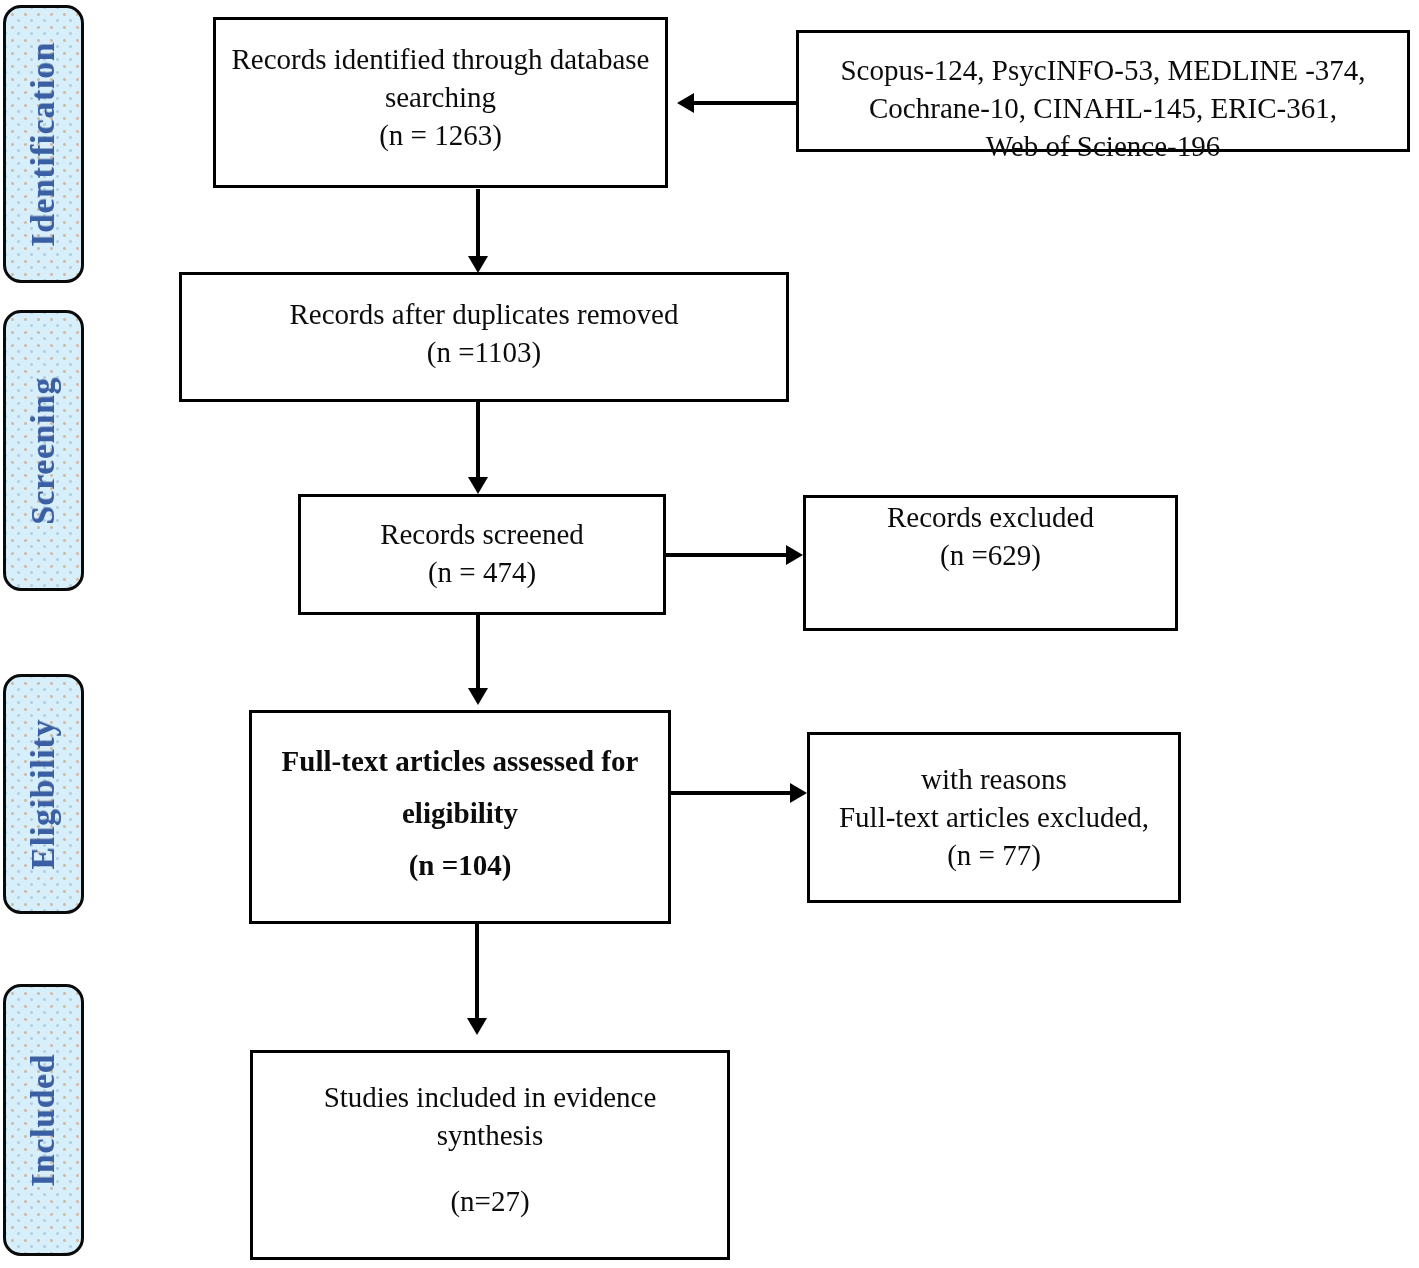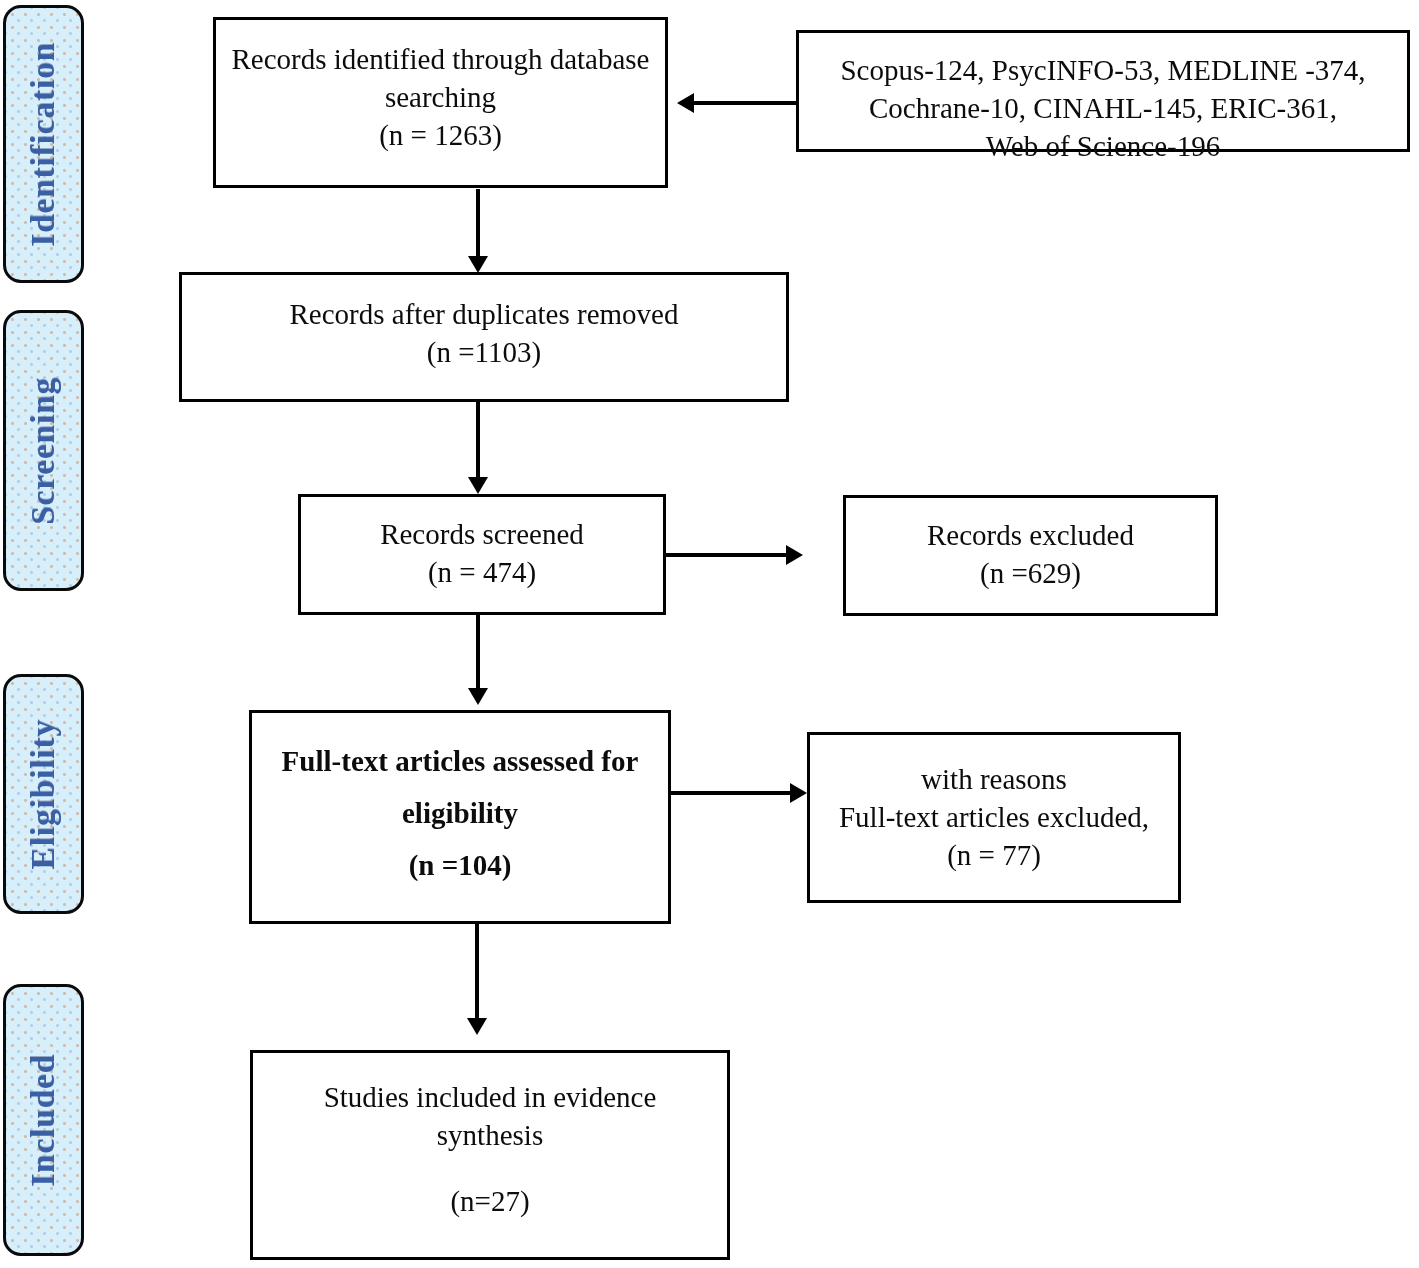--- a/index.html
+++ b/index.html
@@ -86,21 +86,21 @@
   <div class="box" style="left:173px; top:272px; width:610px; height:130px; padding-top:20px;margin-left:6px;">
     <div class="tline">Records after duplicates removed</div>
     <div class="tline">(n =1103)</div>
   </div>
 
   <div class="box" style="left:298px; top:494px; width:368px; height:121px; padding-top:18px;">
     <div class="tline">Records screened</div>
     <div class="tline">(n = 474)</div>
   </div>
 
-  <div class="box" style="left:803px; top:495px; width:375px; height:121px; padding-top:18px;margin-left:40px;">
+  <div class="box" style="left:803px; top:495px; width:375px; height:136px; ">
     <div class="tline">Records excluded</div>
     <div class="tline">(n =629)</div>
   </div>
 
   <div class="box wide-lh" style="left:249px; top:710px; width:422px; height:214px; padding-top:22px;">
     <div class="tline">Full-text articles assessed for</div>
     <div class="tline">eligibility</div>
     <div class="tline">(n =104)</div>
   </div>
 

